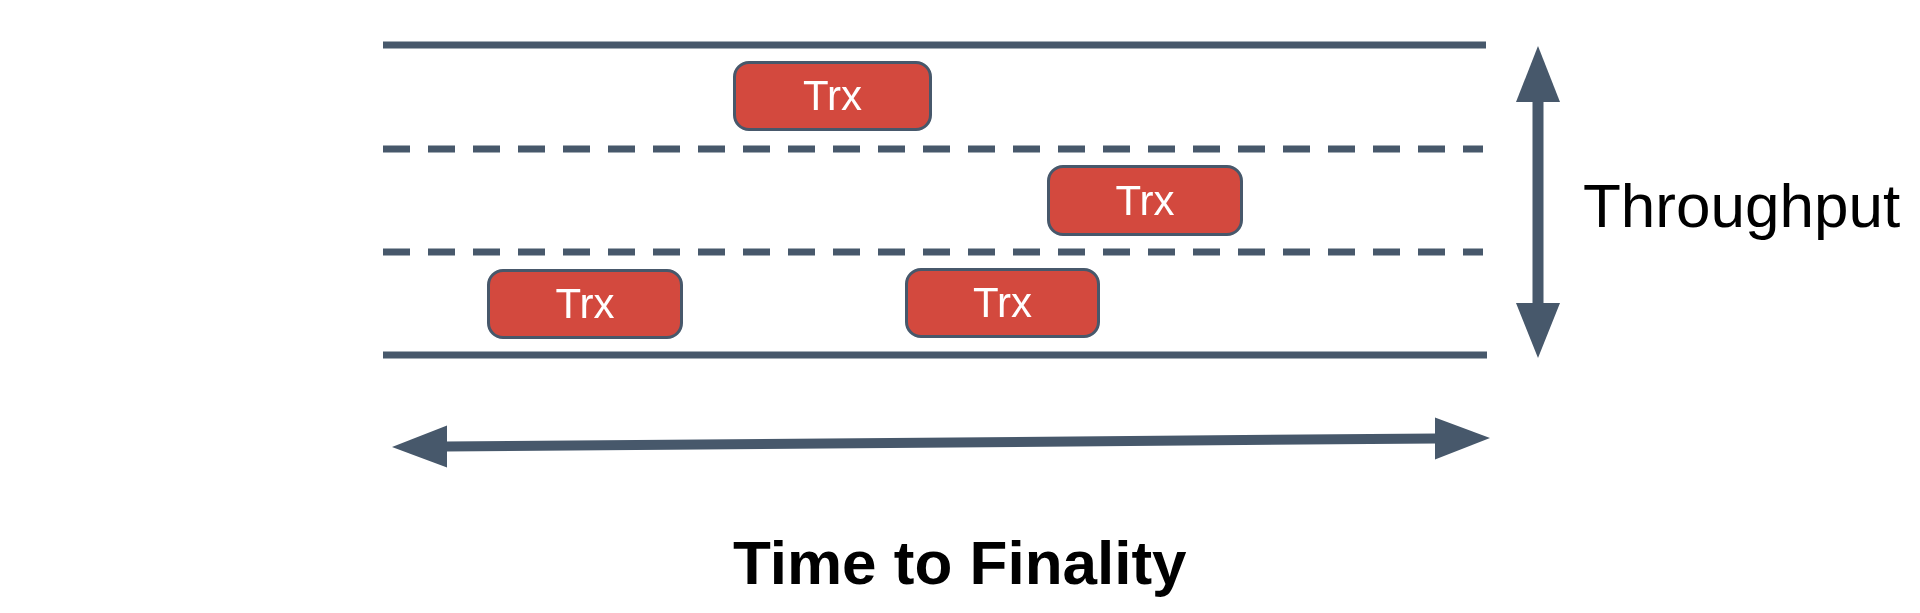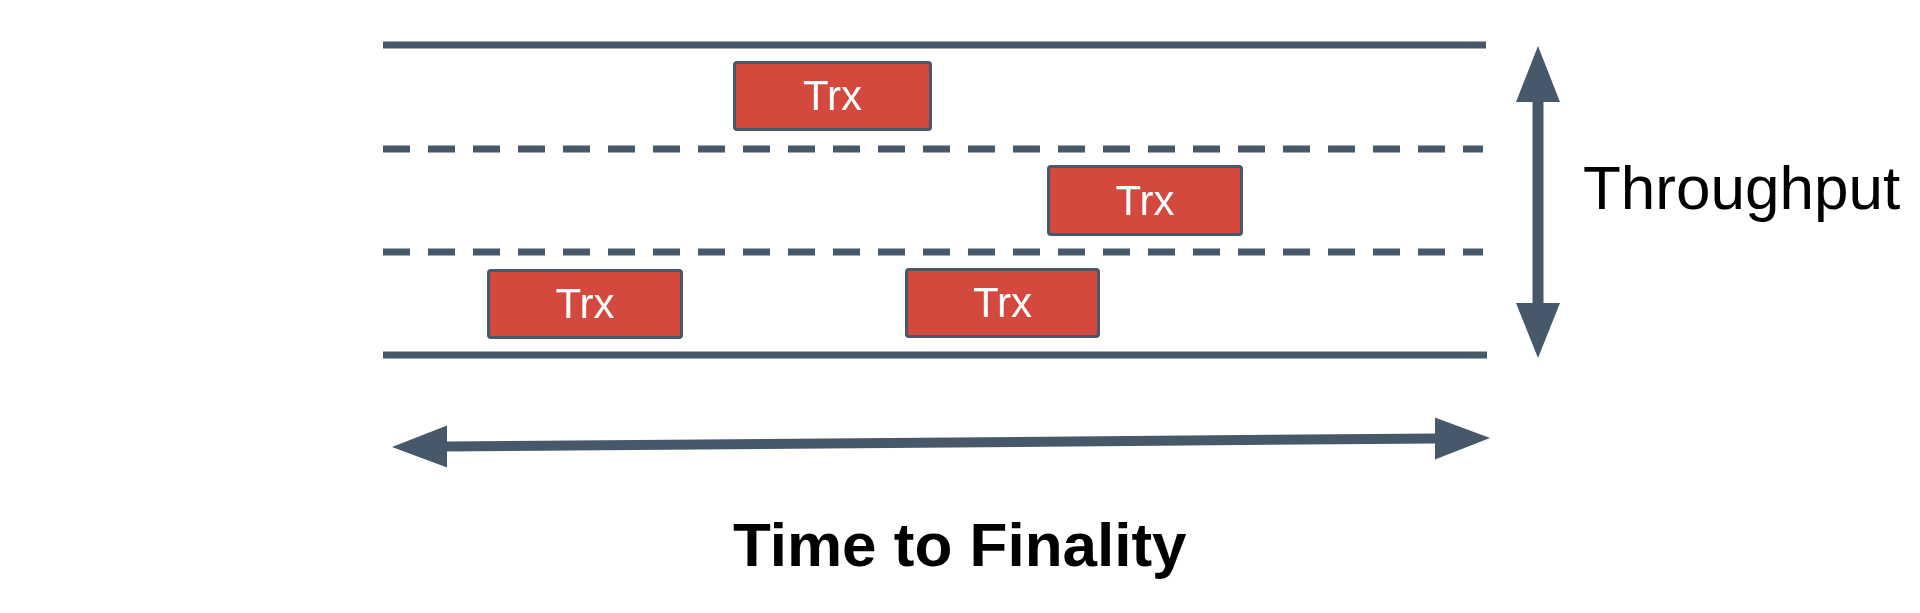--- a/index.html
+++ b/index.html
@@ -44,39 +44,40 @@
   .arrow-head {
     fill: var(--lane-stroke, #47586B);
     stroke: none;
   }
   
   .trx {
     position: absolute;
     box-sizing: border-box;
     background: var(--transaction-fill, #D3493E);
     border: 3px solid var(--transaction-border, #47586B);
-    border-radius: 4px;
+    border-radius: 16px;
     display: flex;
     align-items: center;
     justify-content: center;
     color: var(--transaction-text, #ffffff);
     font-size: 42px;
     line-height: 1;
   }
   .trx-top    { left: 733px;  top: 61px;  width: 199px; height: 70px; }
   .trx-mid    { left: 1047px; top: 165px; width: 196px; height: 71px; }
   .trx-bot-a  { left: 487px;  top: 269px; width: 196px; height: 70px; }
   .trx-bot-b  { left: 905px;  top: 268px; width: 195px; height: 70px; }
   
   .axis-label {
     position: absolute;
     color: var(--label-text, #000000);
     font-size: 62px;
     line-height: 1.05;
     white-space: nowrap;
+    margin-top: 18px;
   }
   .label-throughput {
     left: 1583px;
     top: 155px;
   }
   .label-ttf {
     left: 733px;
     top: 512px;
     width: 400px;
     text-align: center;

